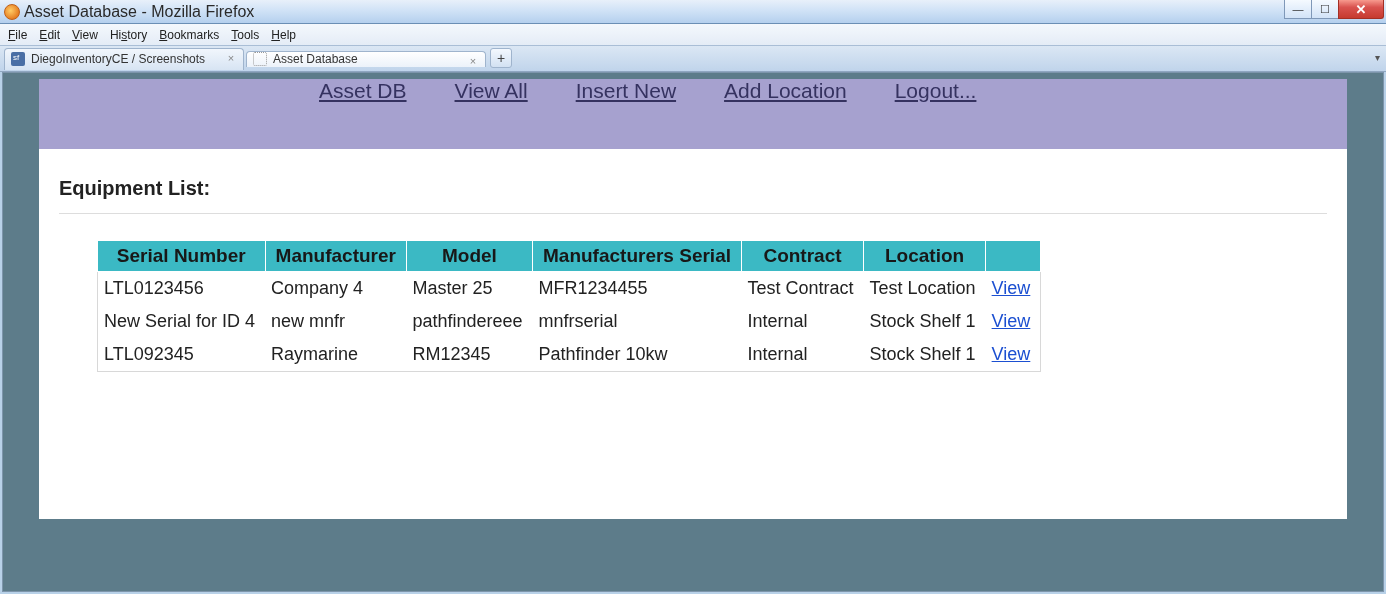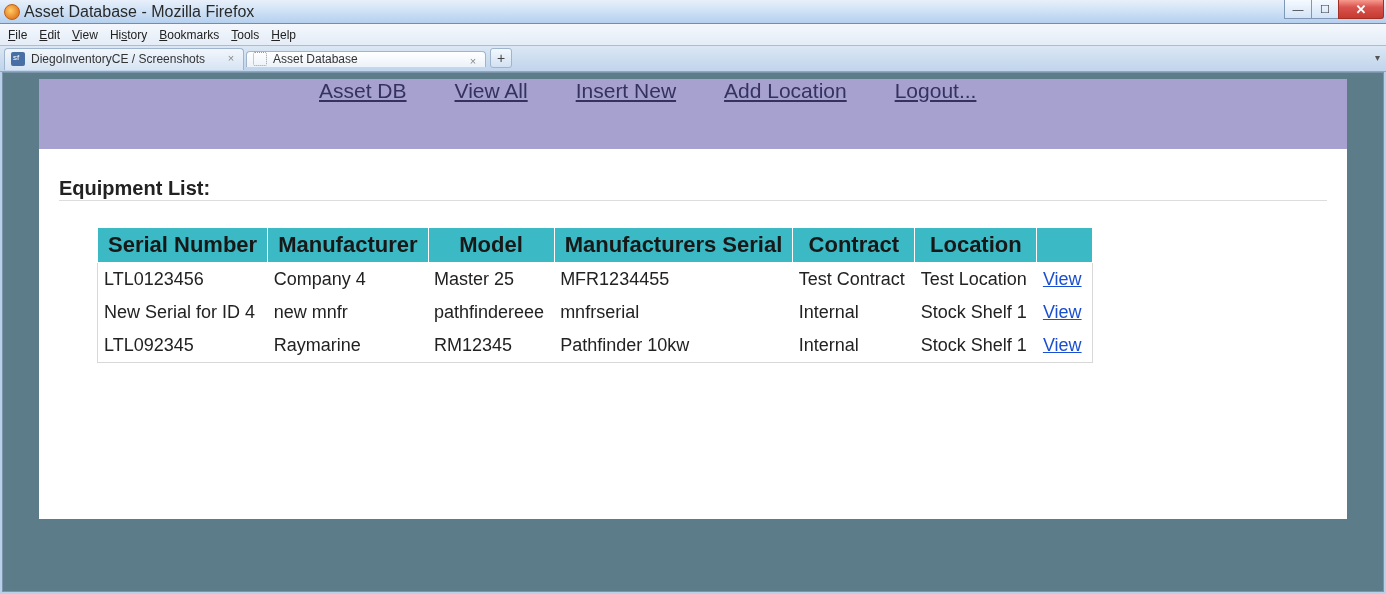--- a/index.html
+++ b/index.html
@@ -158,37 +158,37 @@
   .content{
     background:#ffffff;
     padding: 28px 20px 30px 20px;
     min-height:370px;
   }
   .heading{
     font-size:20px;
     font-weight:bold;
     color:#222;
     border-bottom:1px solid #ddd;
-    padding-bottom:0;
+    padding-bottom:13px;
     margin-bottom:26px;
     font-family: Verdana, sans-serif;
   }
   table.equip{
     border-collapse:collapse;
     margin-left:38px;
     font-family: Verdana, sans-serif;
     font-size:18px;
     color:#222;
     border:1px solid #d8d8d8;
   }
   table.equip th{
     background:#3bb9c4;
     color:#181818;
     font-weight:bold;
-    font-size:22px;
+    font-size:19px;
     padding:4px 10px;
     border:1px solid #ffffff;
     text-align:center;
   }
   table.equip td{
     padding:6px 10px 6px 6px;
     text-align:left;
     white-space:nowrap;
   }
   table.equip td.viewcell a{

